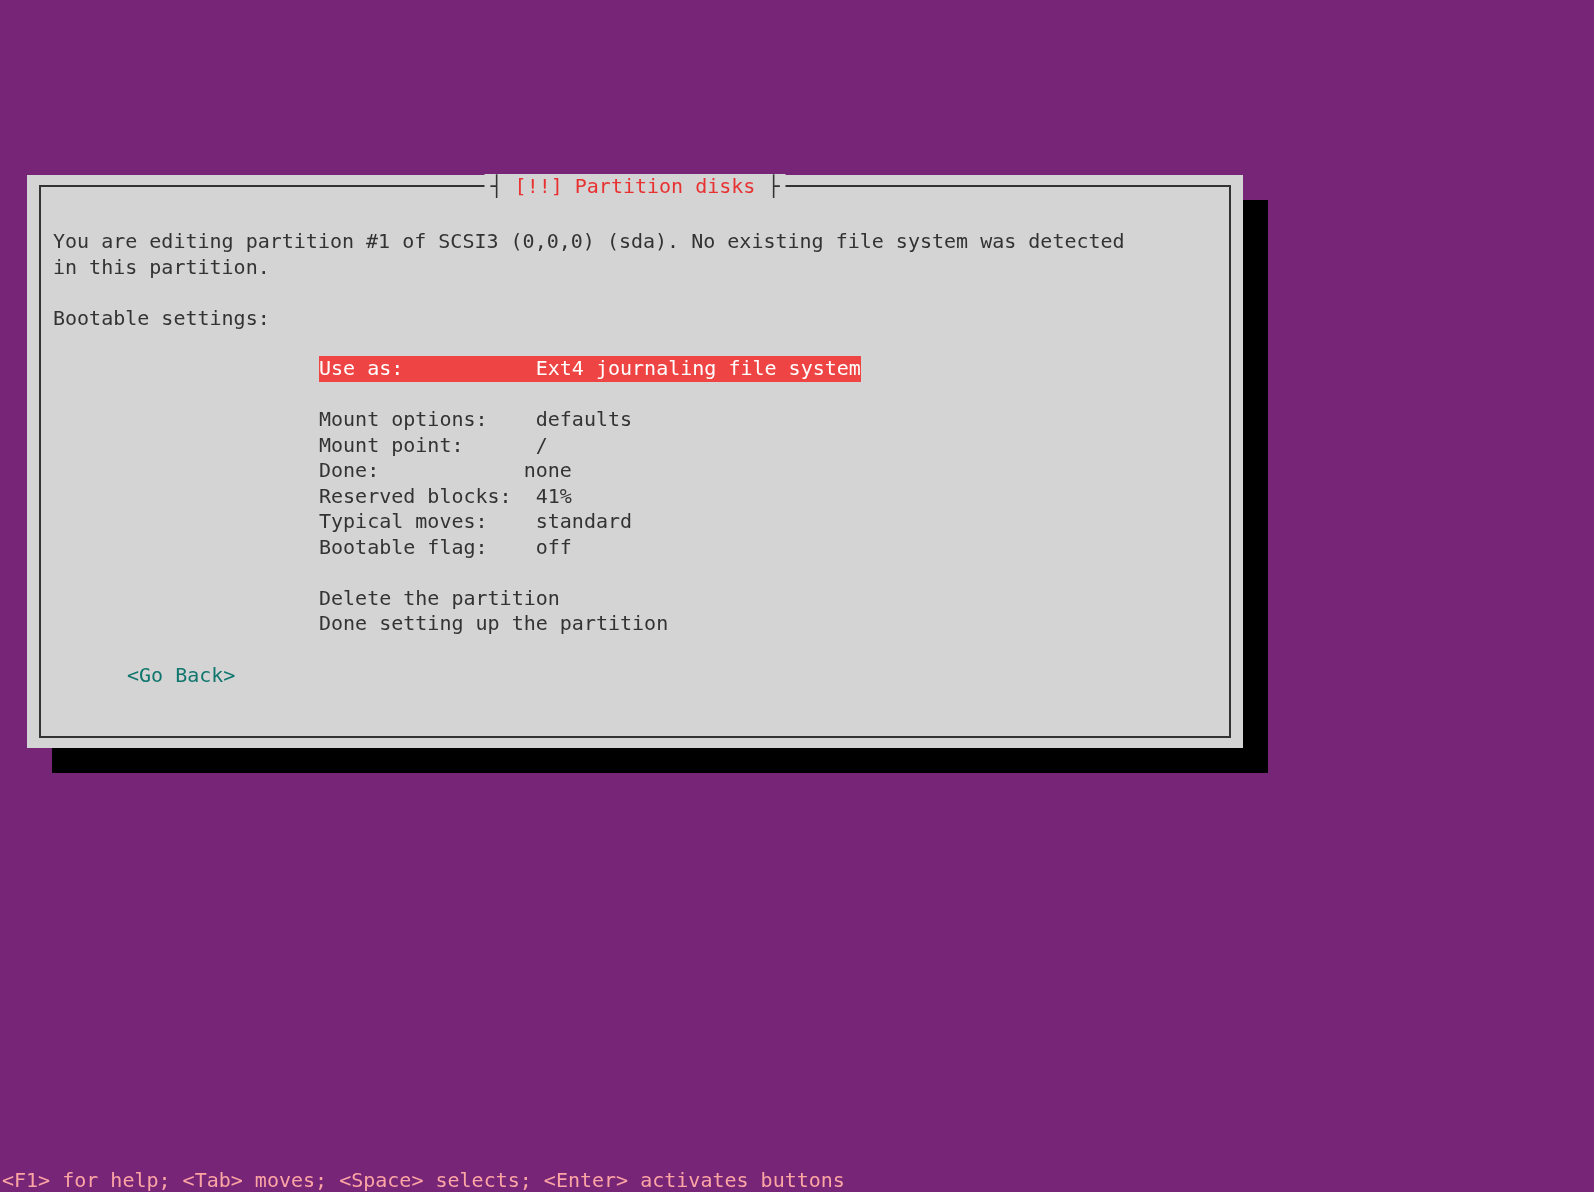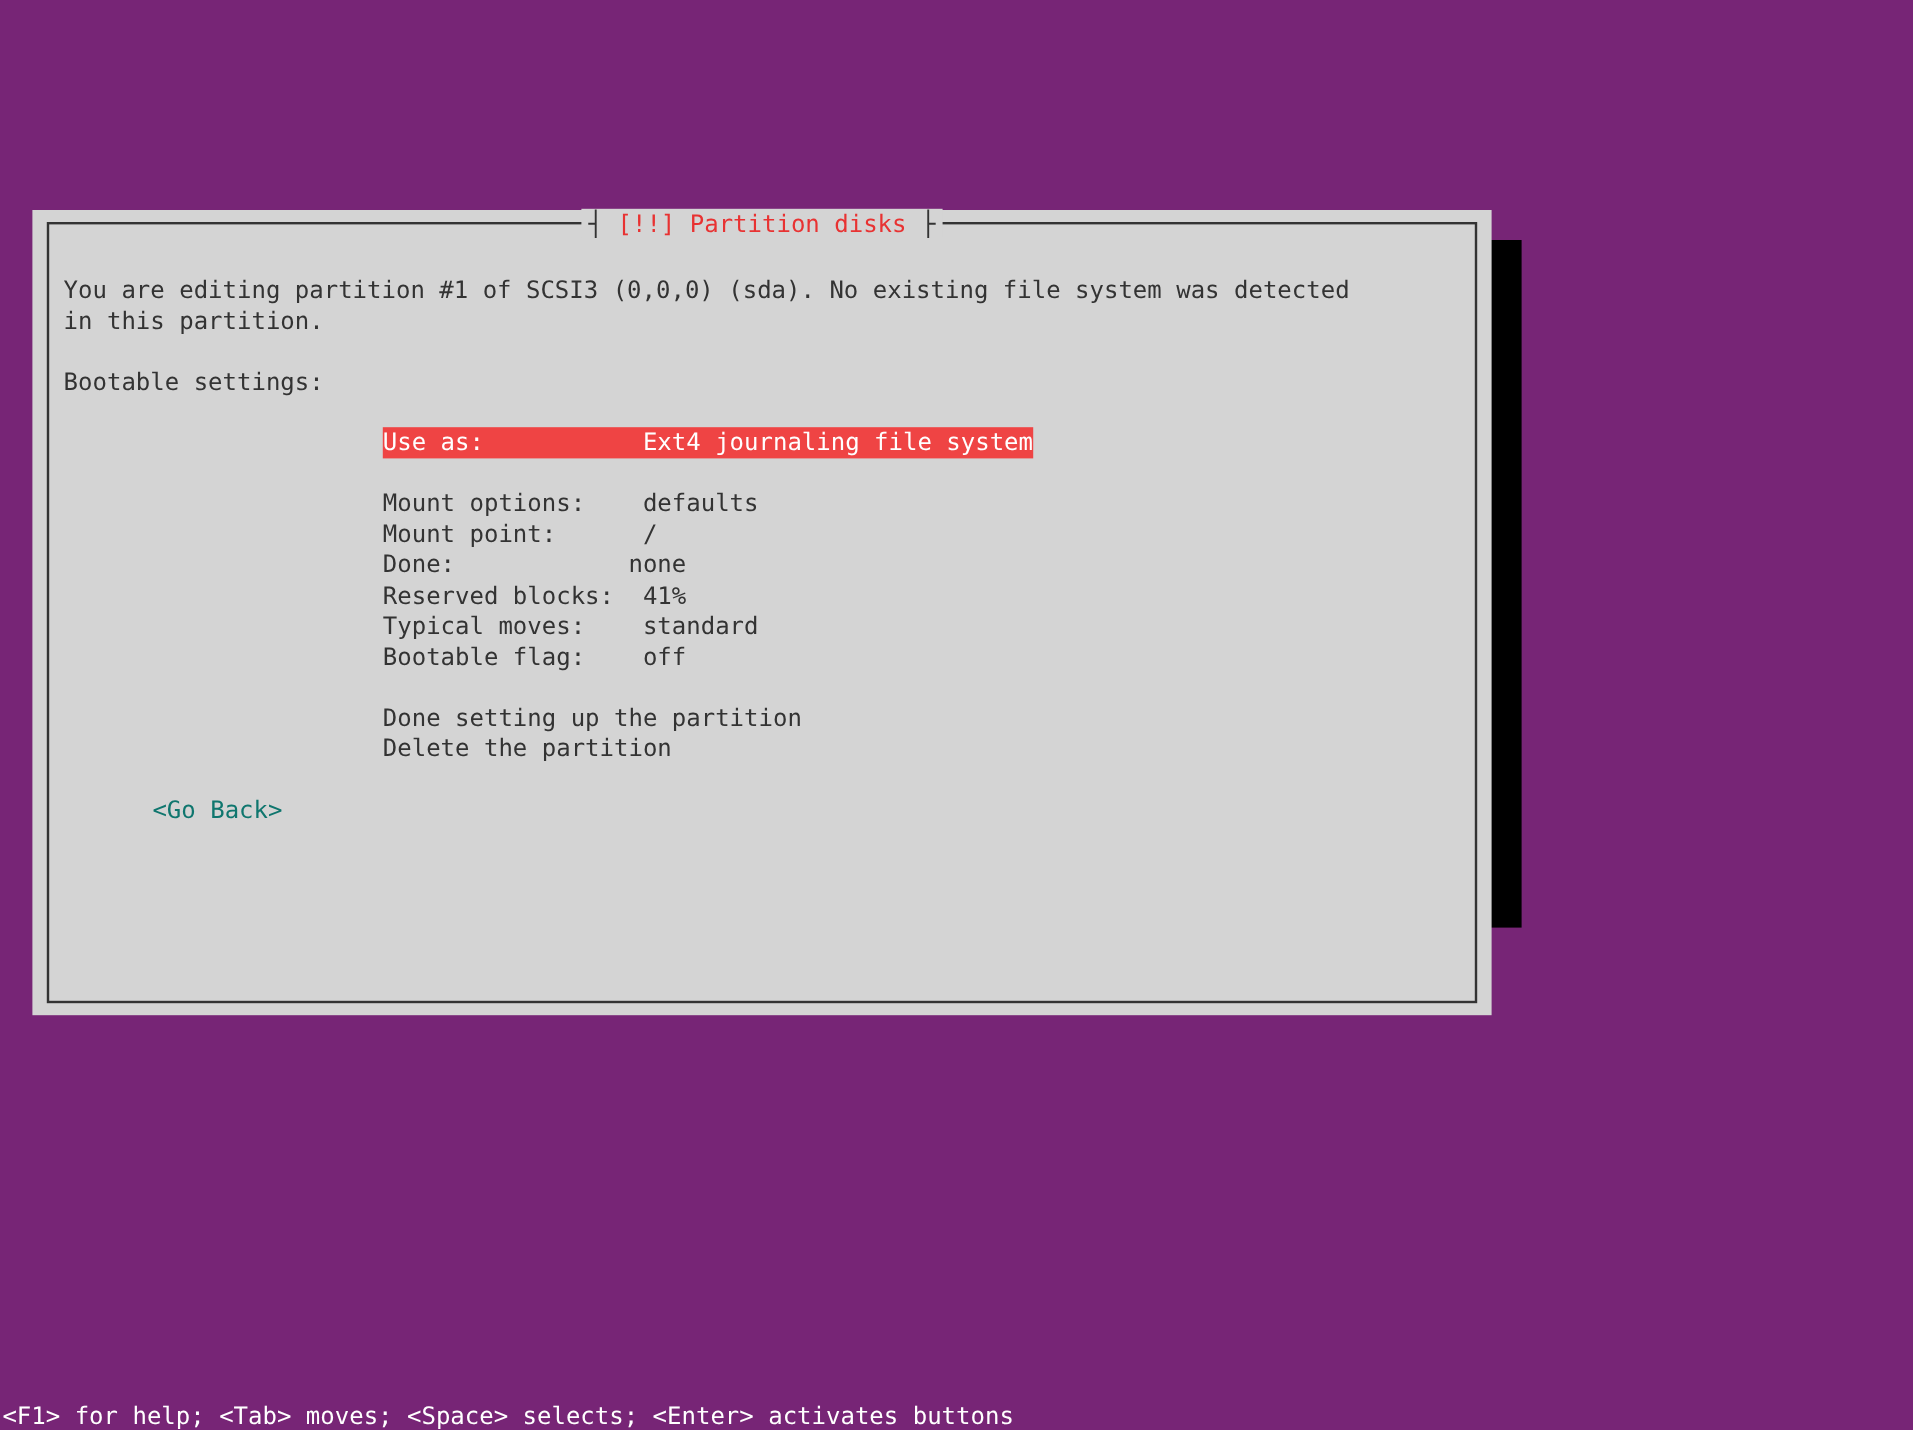--- a/index.html
+++ b/index.html
@@ -22,21 +22,21 @@
     top: 200px;
     width: 1216px;
     height: 573px;
     background: #000;
   }
   .dialog {
     position: absolute;
     left: 27px;
     top: 175px;
     width: 1216px;
-    height: 671px;
+    height: 573px;
     background: #d4d4d4;
     border: none;
   }
   .dialog-border {
     position: absolute;
     left: 12px;
     top: 10px;
     right: 12px;
     bottom: 10px;
     border: 2px solid #333333;
@@ -81,21 +81,21 @@
     position: absolute;
     left: 100px;
     top: 488px;
     color: #0f766e;
     white-space: pre;
   }
   .footer {
     position: absolute;
     left: 2px;
     bottom: 0px;
-    color: #ffffff;
+    color: #fca5a5;
     font-size: 20px;
     white-space: pre;
   }
 </style>
 </head>
 <body>
 
 <div class="dialog-shadow"></div>
 
 <div class="dialog">
@@ -111,20 +111,20 @@
   <div class="settings-block" id="settings-block">
       <div class="row selected">Use as:           Ext4 journaling file system</div>
       <div class="row">&nbsp;</div>
       <div class="row">Mount options:    defaults</div>
       <div class="row">Mount point:      /</div>
       <div class="row">Done:            none</div>
       <div class="row">Reserved blocks:  41%</div>
       <div class="row">Typical moves:    standard</div>
       <div class="row">Bootable flag:    off</div>
       <div class="row">&nbsp;</div>
+      <div class="row">Delete the partition</div>
       <div class="row">Done setting up the partition</div>
-      <div class="row">Delete the partition</div>
     </div>
 
   <div class="goback">&lt;Go Back&gt;</div>
 </div>
 
 <div class="footer">&lt;F1&gt; for help; &lt;Tab&gt; moves; &lt;Space&gt; selects; &lt;Enter&gt; activates buttons</div>
 
 </body></html>

